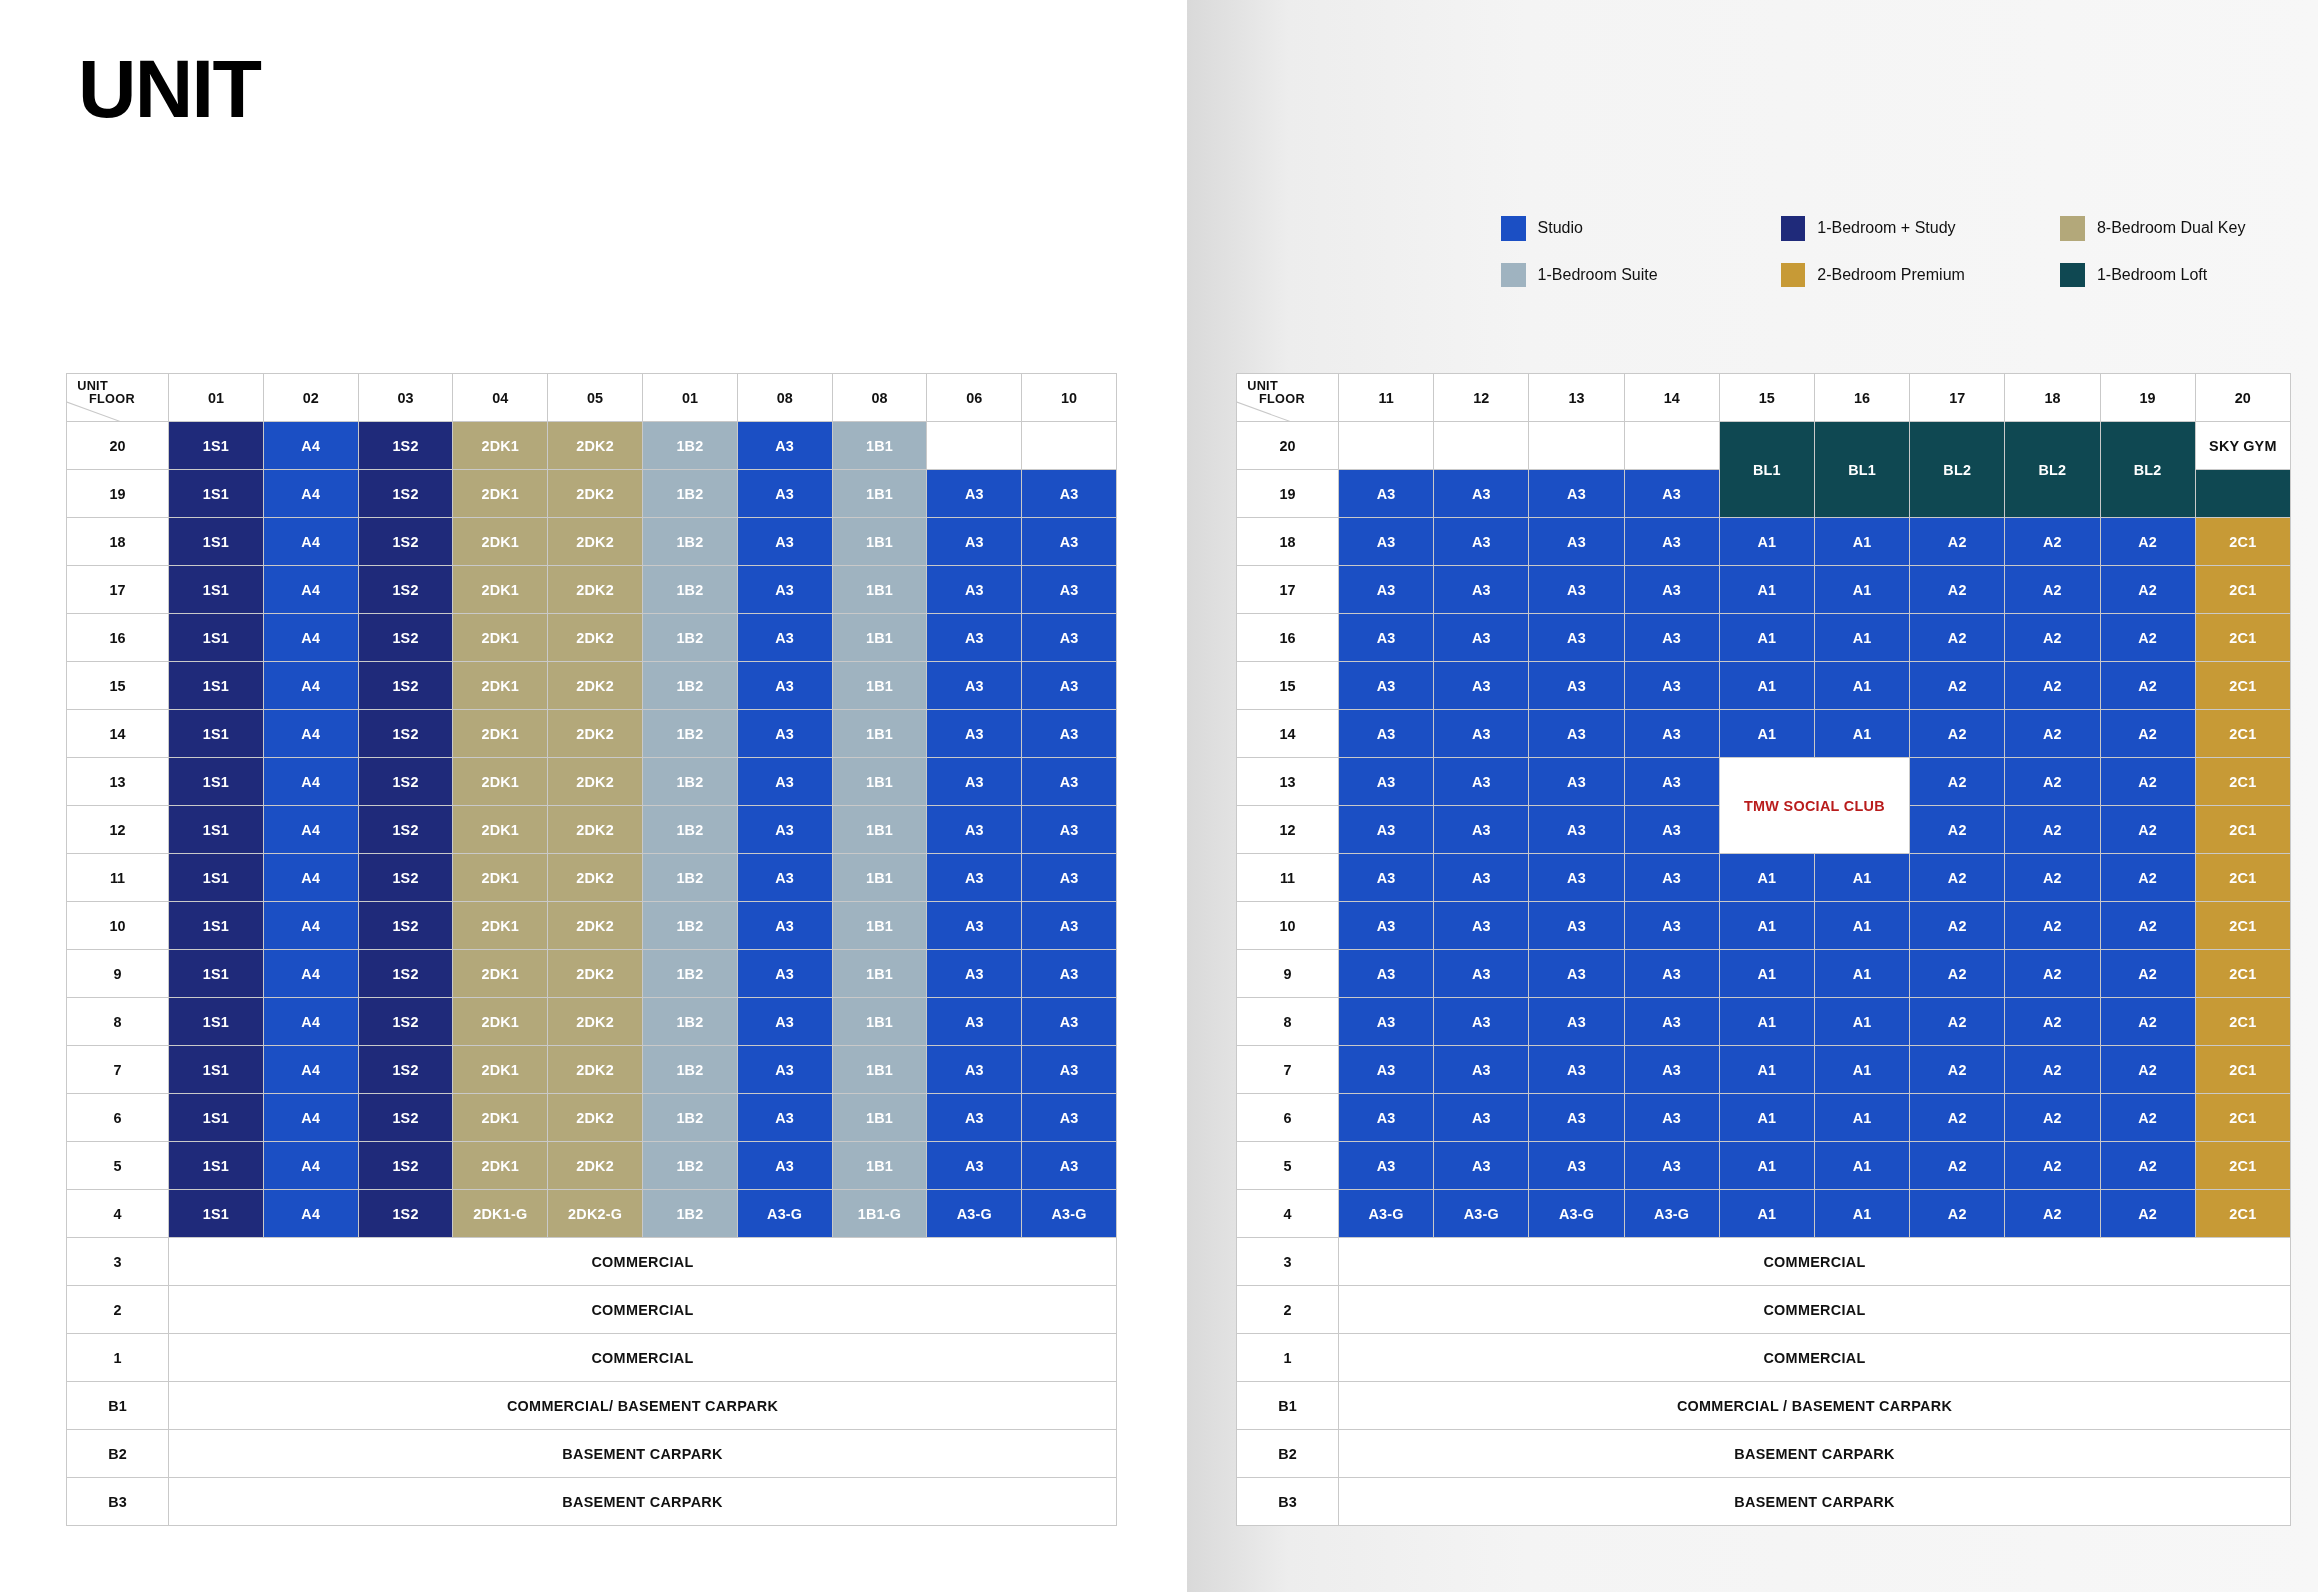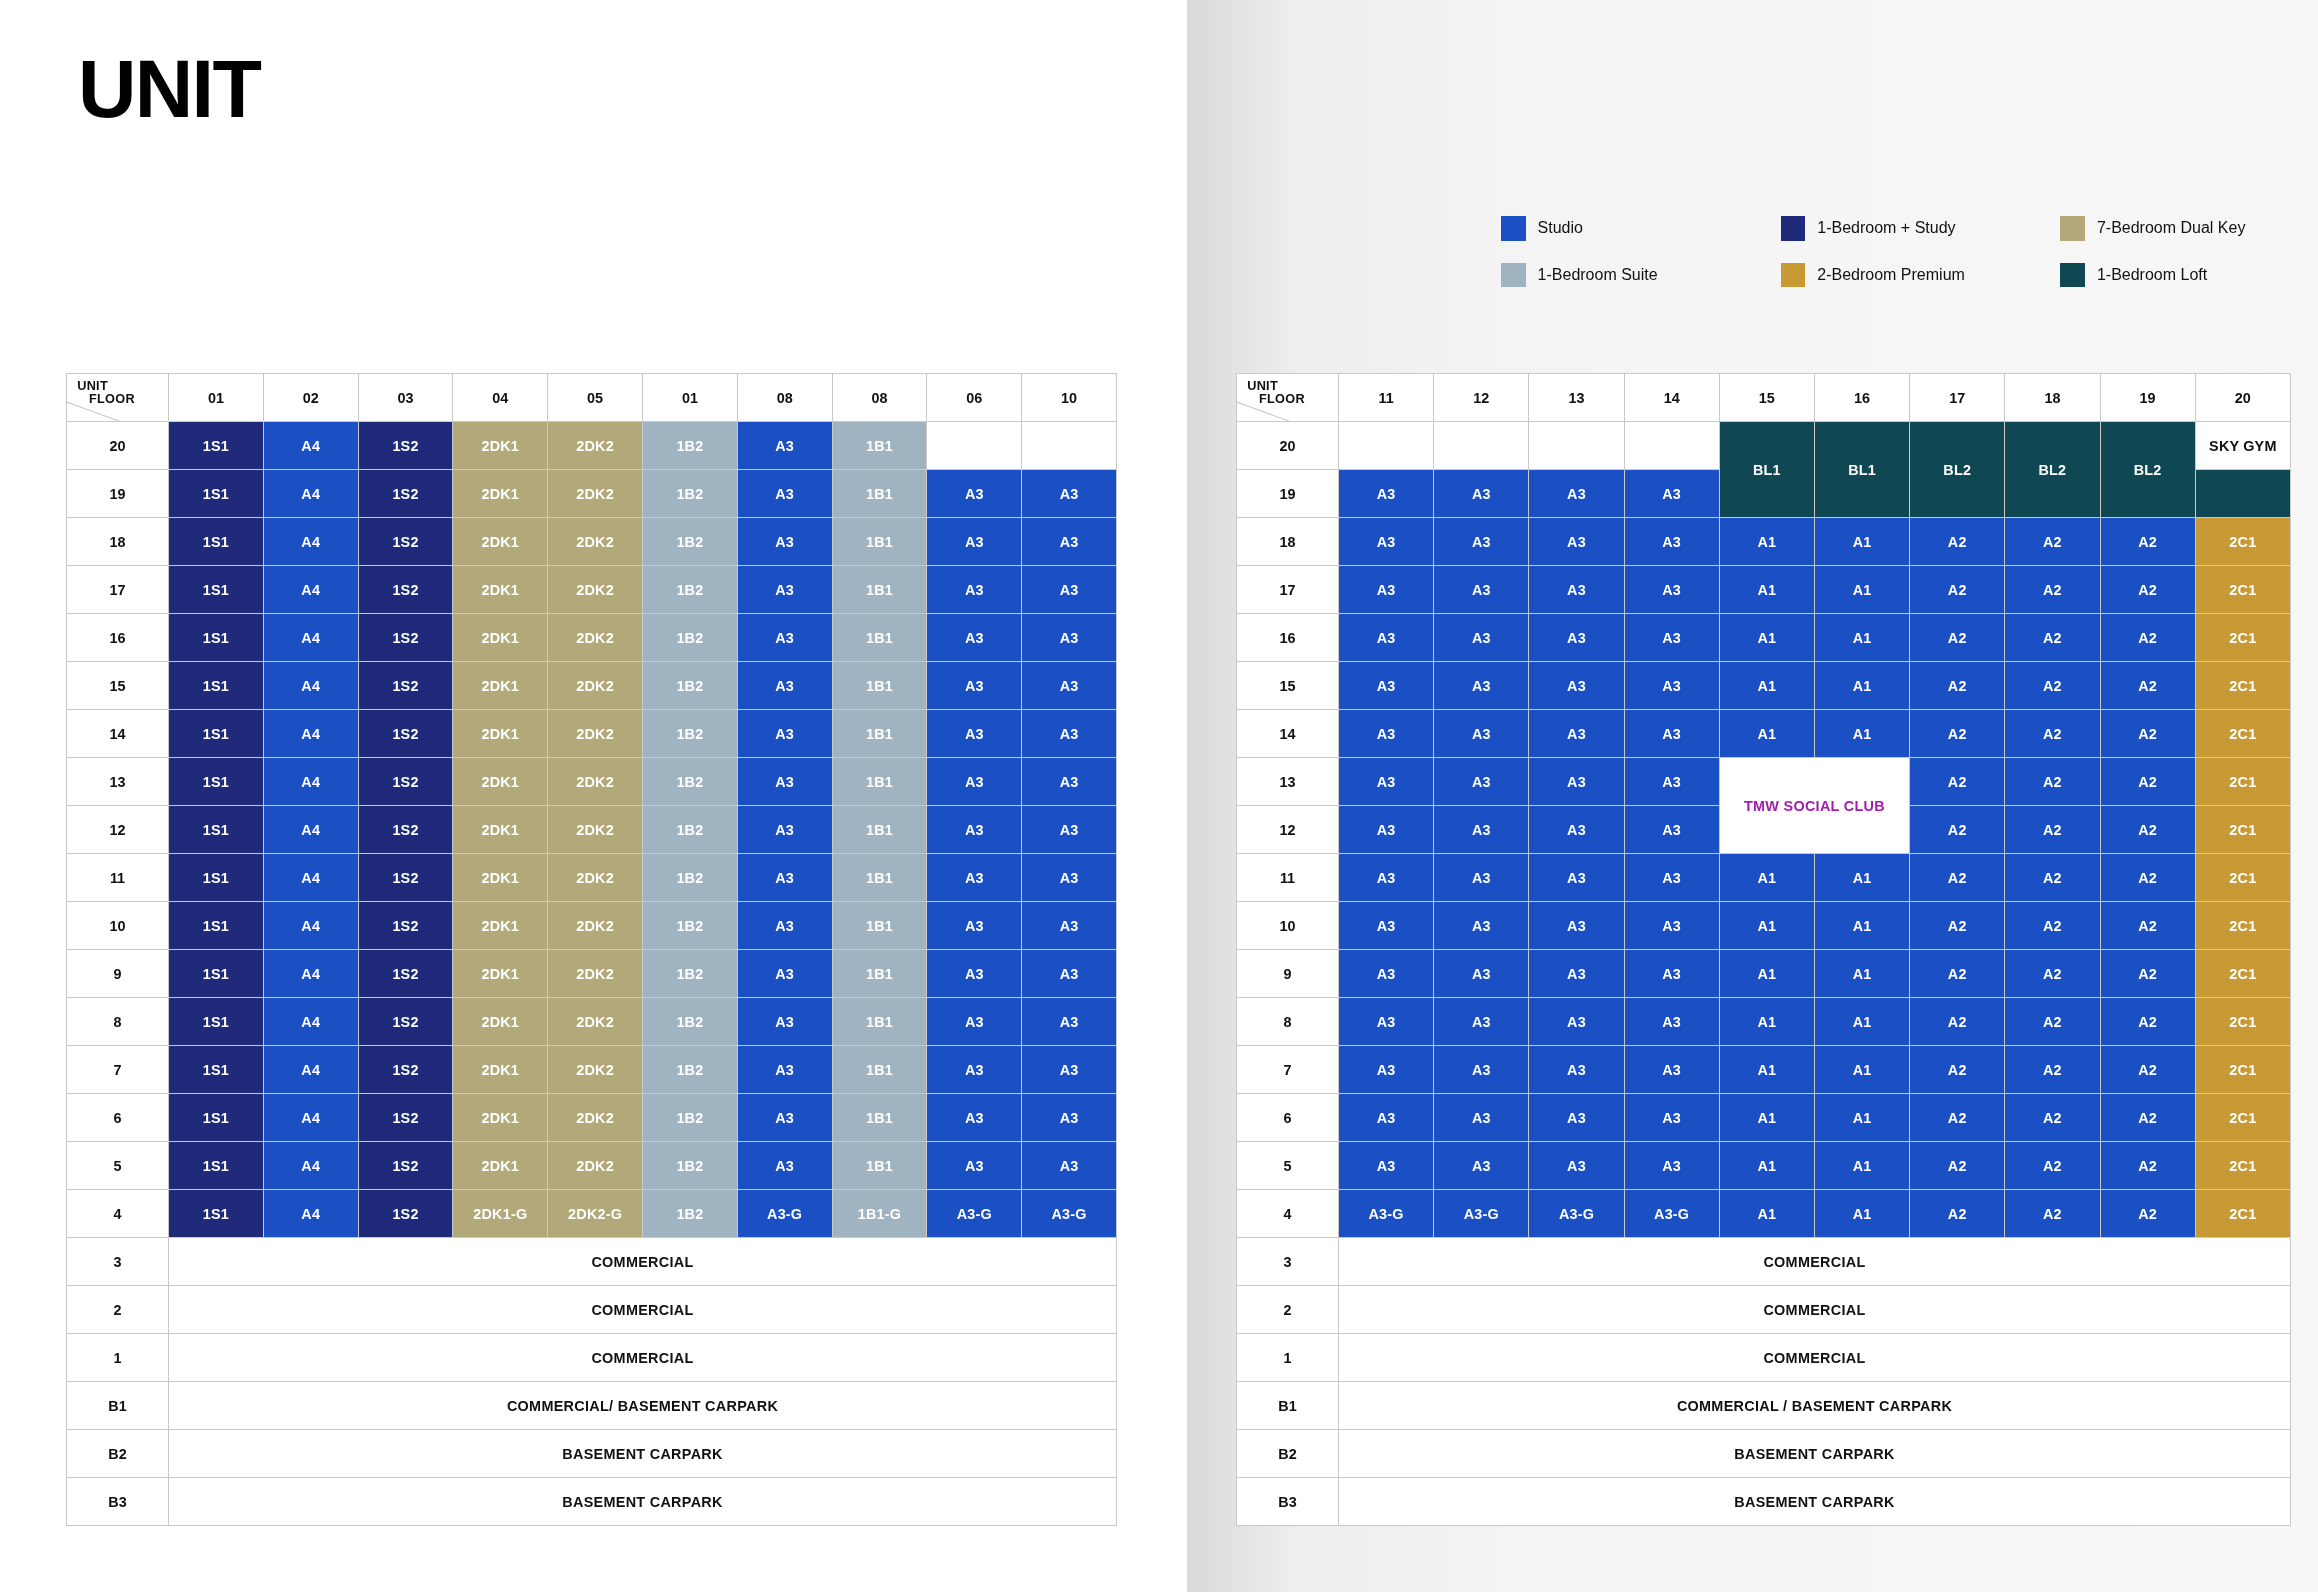--- a/index.html
+++ b/index.html
@@ -437,21 +437,21 @@
         <div class="legend-item">
           <span class="legend-swatch" style="background: rgb(27, 79, 196);"></span>
           <span class="legend-label">Studio</span>
         </div>
         <div class="legend-item">
           <span class="legend-swatch" style="background: rgb(31, 42, 122);"></span>
           <span class="legend-label">1-Bedroom + Study</span>
         </div>
         <div class="legend-item">
           <span class="legend-swatch" style="background: rgb(179, 168, 122);"></span>
-          <span class="legend-label">7-Bedroom Dual Key</span>
+          <span class="legend-label">8-Bedroom Dual Key</span>
         </div>
         <div class="legend-item">
           <span class="legend-swatch" style="background: rgb(159, 179, 192);"></span>
           <span class="legend-label">1-Bedroom Suite</span>
         </div>
         <div class="legend-item">
           <span class="legend-swatch" style="background: rgb(199, 154, 54);"></span>
           <span class="legend-label">2-Bedroom Premium</span>
         </div>
         <div class="legend-item">
@@ -567,21 +567,21 @@
               <td class="cell" style="background: rgb(27, 79, 196); color: rgb(255, 255, 255);">A2</td>
               <td class="cell" style="background: rgb(27, 79, 196); color: rgb(255, 255, 255);">A2</td>
               <td class="cell" style="background: rgb(199, 154, 54); color: rgb(255, 255, 255);">2C1</td>
             </tr>
             <tr>
               <td class="floorlbl">13</td>
               <td class="cell" style="background: rgb(27, 79, 196); color: rgb(255, 255, 255);">A3</td>
               <td class="cell" style="background: rgb(27, 79, 196); color: rgb(255, 255, 255);">A3</td>
               <td class="cell" style="background: rgb(27, 79, 196); color: rgb(255, 255, 255);">A3</td>
               <td class="cell" style="background: rgb(27, 79, 196); color: rgb(255, 255, 255);">A3</td>
-              <td rowspan="2" colspan="2" class="cell social" style="background: rgb(255, 255, 255); color: #a21caf; text-align: center;">TMW SOCIAL CLUB</td>
+              <td rowspan="2" colspan="2" class="cell social" style="background: rgb(255, 255, 255); color: #b91c1c; text-align: center;">TMW SOCIAL CLUB</td>
               <td class="cell" style="background: rgb(27, 79, 196); color: rgb(255, 255, 255);">A2</td>
               <td class="cell" style="background: rgb(27, 79, 196); color: rgb(255, 255, 255);">A2</td>
               <td class="cell" style="background: rgb(27, 79, 196); color: rgb(255, 255, 255);">A2</td>
               <td class="cell" style="background: rgb(199, 154, 54); color: rgb(255, 255, 255);">2C1</td>
             </tr>
             <tr>
               <td class="floorlbl">12</td>
               <td class="cell" style="background: rgb(27, 79, 196); color: rgb(255, 255, 255);">A3</td>
               <td class="cell" style="background: rgb(27, 79, 196); color: rgb(255, 255, 255);">A3</td>
               <td class="cell" style="background: rgb(27, 79, 196); color: rgb(255, 255, 255);">A3</td>

